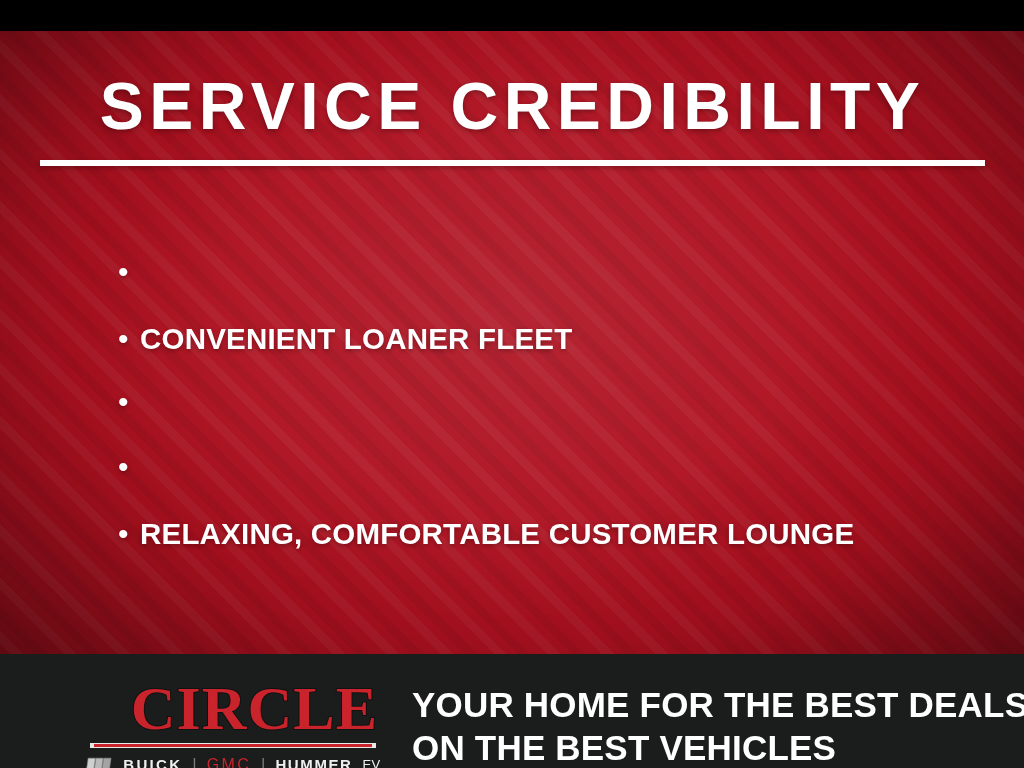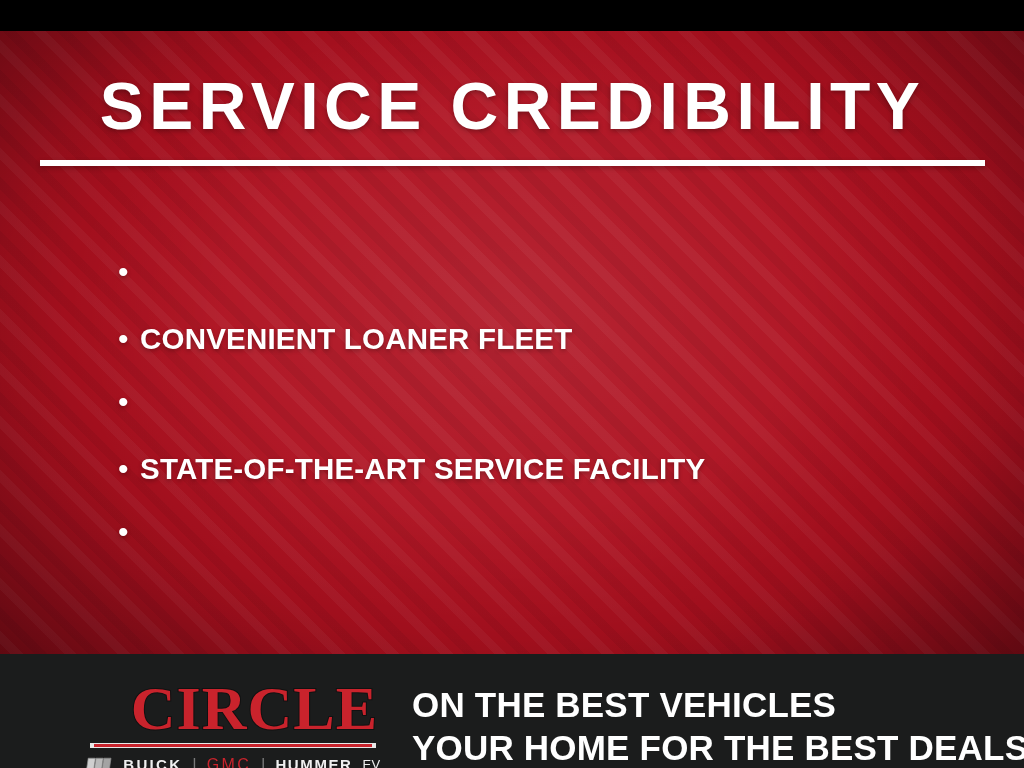--- a/index.html
+++ b/index.html
@@ -245,25 +245,25 @@
       <span class="bullet-dot">•</span>
       <span class="bullet-text">CONVENIENT LOANER FLEET</span>
     </div>
 
     <div class="bullet-row">
       <span class="bullet-dot">•</span>
     </div>
 
     <div class="bullet-row">
       <span class="bullet-dot">•</span>
-      <span class="bullet-text">STATE-OF-THE-ART SERVICE FACILITY</span>
-    </div>
-
-    <div class="bullet-row">
-      <span class="bullet-dot">•</span>
+    </div>
+
+    <div class="bullet-row">
+      <span class="bullet-dot">•</span>
+      <span class="bullet-text">RELAXING, COMFORTABLE CUSTOMER LOUNGE</span>
     </div>
 
   </div>
 
   <div class="footer"></div>
 
   <div class="logo-block">
     <div class="logo-word">CIRCLE</div>
     <div class="logo-rule-outer"></div>
     <div class="logo-rule-inner"></div>
@@ -281,17 +281,17 @@
       <span class="brand-buick">BUICK</span>
       <span class="brand-sep">|</span>
       <span class="brand-gmc">GMC</span>
       <span class="brand-sep">|</span>
       <span class="brand-hummer">HUMMER</span>
       <span class="brand-ev">EV</span>
     </div>
   </div>
 
   <div class="tagline">
+    <div>YOUR HOME FOR THE BEST DEALS</div>
     <div>ON THE BEST VEHICLES</div>
-    <div>YOUR HOME FOR THE BEST DEALS</div>
   </div>
 
 </div>
 
 </body></html>

